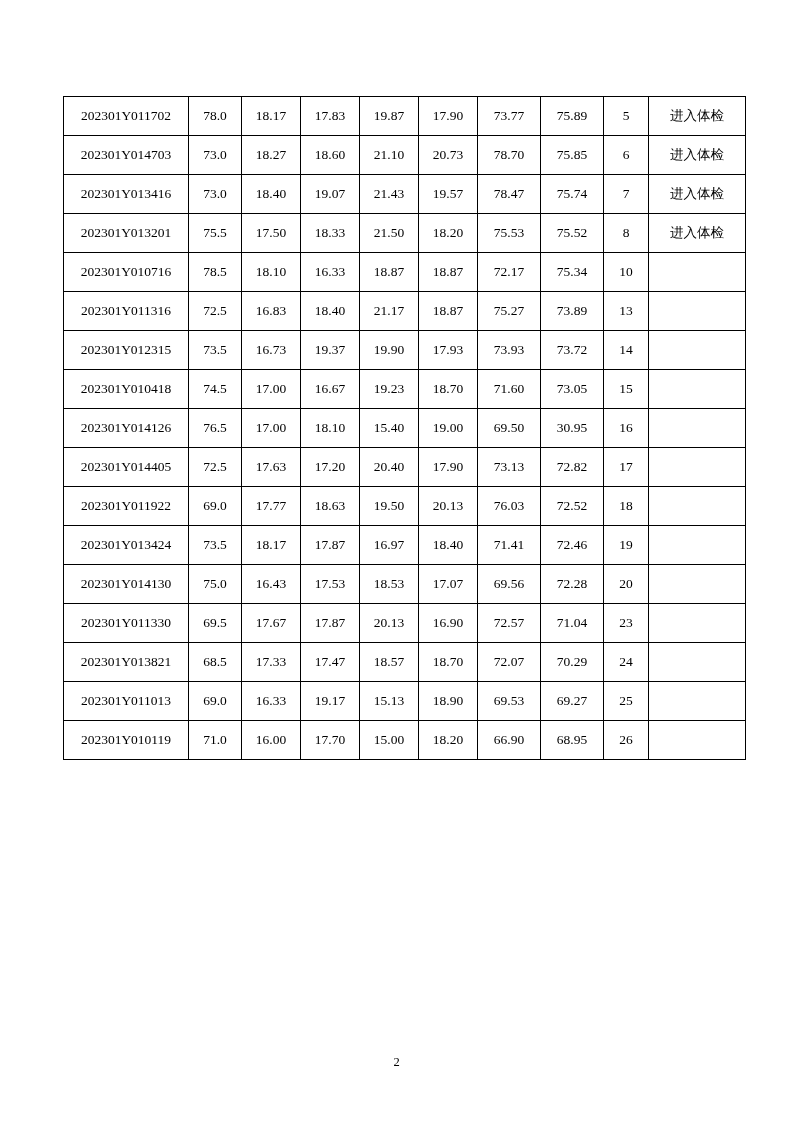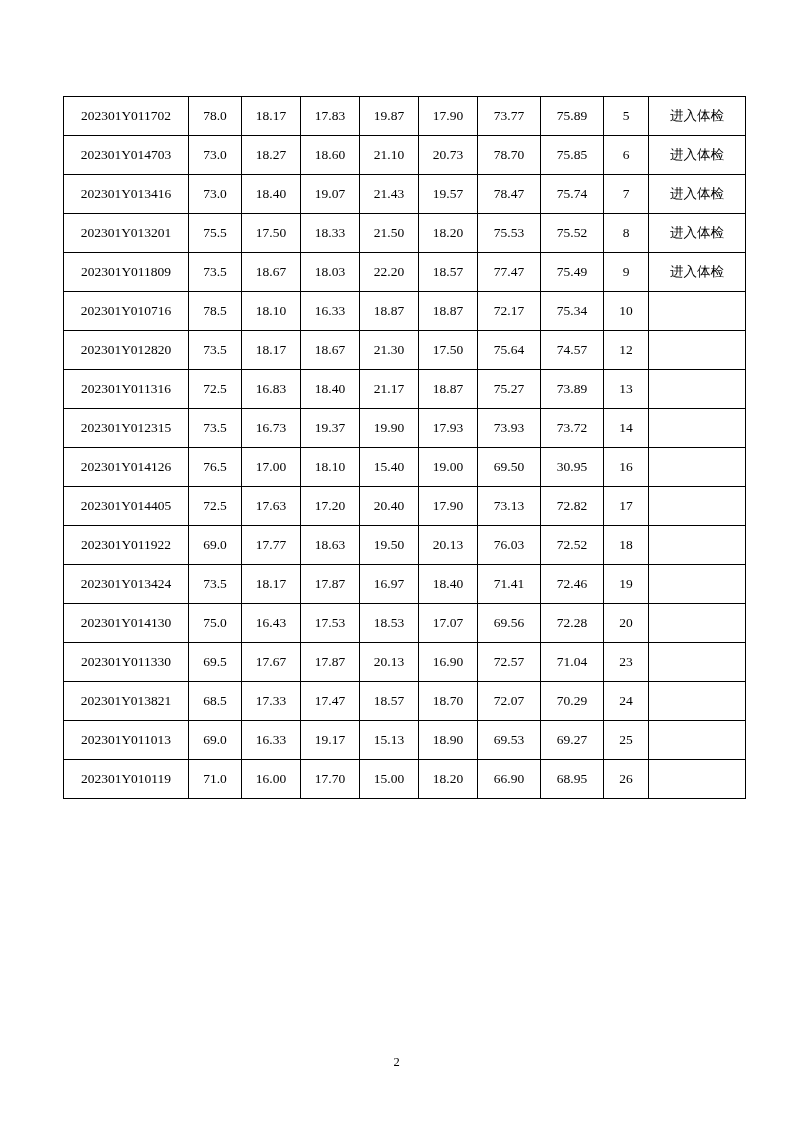--- a/index.html
+++ b/index.html
@@ -105,56 +105,32 @@
           <td class="c-score">17.50</td>
           <td class="c-score">18.33</td>
           <td class="c-score">21.50</td>
           <td class="c-score">18.20</td>
           <td class="c-total">75.53</td>
           <td class="c-final">75.52</td>
           <td class="c-rank">8</td>
           <td class="c-status">进入体检</td>
         </tr>
         <tr>
-          <td class="c-id">202301Y011809</td>
-          <td class="c-num">73.5</td>
-          <td class="c-score">18.67</td>
-          <td class="c-score">18.03</td>
-          <td class="c-score">22.20</td>
-          <td class="c-score">18.57</td>
-          <td class="c-total">77.47</td>
-          <td class="c-final">75.49</td>
-          <td class="c-rank">9</td>
-          <td class="c-status">进入体检</td>
-        </tr>
-        <tr>
           <td class="c-id">202301Y010716</td>
           <td class="c-num">78.5</td>
           <td class="c-score">18.10</td>
           <td class="c-score">16.33</td>
           <td class="c-score">18.87</td>
           <td class="c-score">18.87</td>
           <td class="c-total">72.17</td>
           <td class="c-final">75.34</td>
           <td class="c-rank">10</td>
           <td class="c-status"></td>
         </tr>
         <tr>
-          <td class="c-id">202301Y012820</td>
-          <td class="c-num">73.5</td>
-          <td class="c-score">18.17</td>
-          <td class="c-score">18.67</td>
-          <td class="c-score">21.30</td>
-          <td class="c-score">17.50</td>
-          <td class="c-total">75.64</td>
-          <td class="c-final">74.57</td>
-          <td class="c-rank">12</td>
-          <td class="c-status"></td>
-        </tr>
-        <tr>
           <td class="c-id">202301Y011316</td>
           <td class="c-num">72.5</td>
           <td class="c-score">16.83</td>
           <td class="c-score">18.40</td>
           <td class="c-score">21.17</td>
           <td class="c-score">18.87</td>
           <td class="c-total">75.27</td>
           <td class="c-final">73.89</td>
           <td class="c-rank">13</td>
           <td class="c-status"></td>
@@ -165,20 +141,32 @@
           <td class="c-score">16.73</td>
           <td class="c-score">19.37</td>
           <td class="c-score">19.90</td>
           <td class="c-score">17.93</td>
           <td class="c-total">73.93</td>
           <td class="c-final">73.72</td>
           <td class="c-rank">14</td>
           <td class="c-status"></td>
         </tr>
         <tr>
+          <td class="c-id">202301Y010418</td>
+          <td class="c-num">74.5</td>
+          <td class="c-score">17.00</td>
+          <td class="c-score">16.67</td>
+          <td class="c-score">19.23</td>
+          <td class="c-score">18.70</td>
+          <td class="c-total">71.60</td>
+          <td class="c-final">73.05</td>
+          <td class="c-rank">15</td>
+          <td class="c-status"></td>
+        </tr>
+        <tr>
           <td class="c-id">202301Y014126</td>
           <td class="c-num">76.5</td>
           <td class="c-score">17.00</td>
           <td class="c-score">18.10</td>
           <td class="c-score">15.40</td>
           <td class="c-score">19.00</td>
           <td class="c-total">69.50</td>
           <td class="c-final">30.95</td>
           <td class="c-rank">16</td>
           <td class="c-status"></td>

